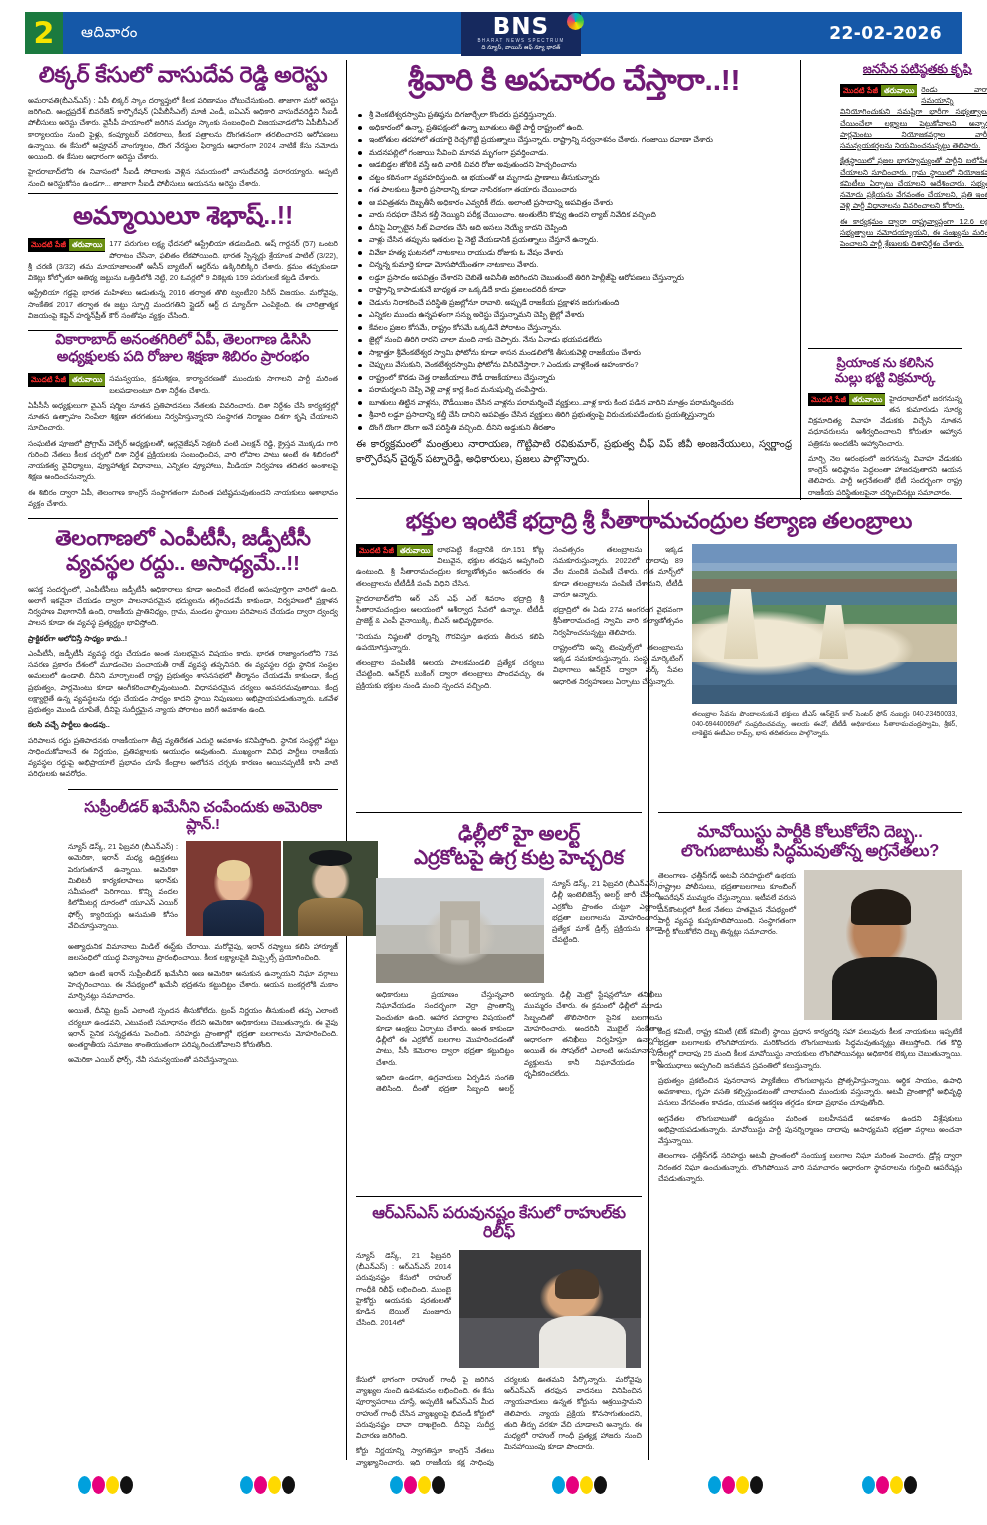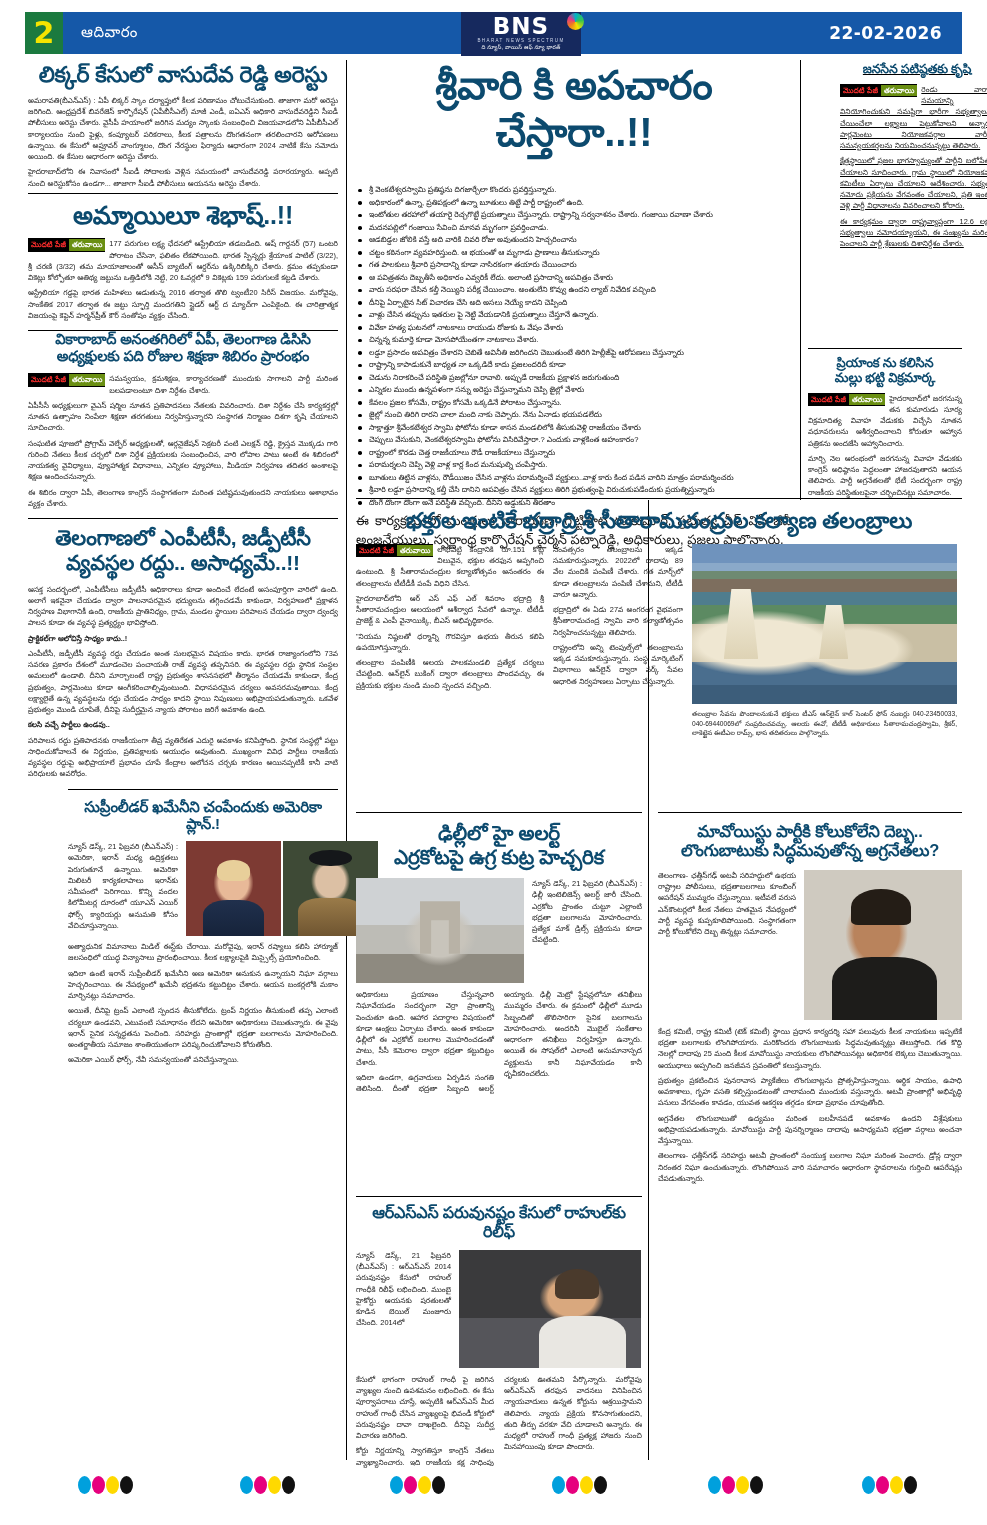--- a/index.html
+++ b/index.html
@@ -48,21 +48,21 @@
   .logo-sub{color:#cfd6ea;font-size:4.5px;letter-spacing:1.4px;margin-top:1px;}
   .logo-te{color:#ffffff;font-size:5.5px;margin-top:1px;letter-spacing:.2px;}
   .pub-date{
     position:absolute;right:20px;top:50%;transform:translateY(-50%);
     color:#ffffff;font-size:17px;font-weight:bold;letter-spacing:.4px;
     font-family:"DejaVu Sans",sans-serif;
   }
 
   
   .hl{
-    color:#0c4a6e;font-weight:bold;line-height:1.18;text-align:center;
+    color:#701a75;font-weight:bold;line-height:1.18;text-align:center;
     letter-spacing:-.2px;
   }
   .body-te{
     font-size:7.4px;line-height:1.52;color:#1a1a1a;text-align:justify;
     text-justify:inter-word;word-spacing:.4px;
   }
   .body-te p{margin:0 0 4px 0;}
   .vrule{position:absolute;width:0;border-left:1px solid #000;}
   .hrule{position:absolute;height:0;border-top:1px solid #000;}
 
@@ -78,21 +78,21 @@
   
   .bullets{list-style:none;margin:0;padding:0;}
   .bullets li{
     position:relative;padding-left:13px;margin-bottom:2.2px;
     font-size:7.6px;line-height:1.36;color:#111;
   }
   .bullets li:before{
     content:"";position:absolute;left:2px;top:3.4px;
     width:3.6px;height:3.6px;border-radius:50%;background:#000;
   }
-  .tail-note{font-size:13px;line-height:1.45;color:#111;margin-top:4px;text-align:justify;}
+  .tail-note{font-size:10px;line-height:1.45;color:#111;margin-top:4px;text-align:justify;}
 
   
   .col2{column-count:2;column-gap:10px;}
 
   
   .photo{position:absolute;overflow:hidden;background:#cfcfcf;}
   .cap{font-size:6.6px;color:#222;text-align:justify;line-height:1.45;}
 
   
   .ph-temple{
@@ -261,21 +261,21 @@
       <div class="body-te" style="margin-top:5px;">
         <p>అత్యాధునిక విమానాలు మిడిల్ ఈస్ట్‌కు చేరాయి. మరోవైపు, ఇరాన్ రష్యాలు కలిసి హార్మూజ్ జలసంధిలో యుద్ధ విన్యాసాలు ప్రారంభించాయి. కీలక లక్ష్యాలపైకి మిస్సైల్స్ ప్రయోగించింది.</p>
         <p>ఇదిలా ఉంటే ఇరాన్ సుప్రీంలీడర్ ఖమేనీని అణ అమెరికా అనుకున ఉన్నాయని నిఘా వర్గాలు హెచ్చరించాయి. ఈ నేపథ్యంలో ఖమేనీ భద్రతను కట్టుదిట్టం చేశారు. ఆయన బంకర్లలోకి మకాం మార్చినట్లు సమాచారం.</p>
         <p>అయితే, దీనిపై ట్రంప్ ఎలాంటి స్పందన తీసుకోలేదు. ట్రంప్ నిర్ణయం తీసుకుంటే తప్ప ఎలాంటి చర్యలూ ఉండవని, ఎటువంటి సమాధానం లేదని అమెరికా అధికారులు చెబుతున్నారు. ఈ వైపు ఇరాన్ సైనిక సన్నద్ధతను పెంచింది. సరిహద్దు ప్రాంతాల్లో భద్రతా బలగాలను మోహరించింది. అంతర్జాతీయ సమాజం శాంతియుతంగా పరిష్కరించుకోవాలని కోరుతోంది.</p>
         <p>అమెరికా ఎయిర్ ఫోర్స్, నేవీ సమన్వయంతో పనిచేస్తున్నాయి.</p>
       </div>
     </div>
   </div>
 
   <div style="position:absolute;left:356px;top:62px;width:436px;">
-    <div class="hl" style="font-size:40px;margin-bottom:29px;">శ్రీవారి కి అపచారం చేస్తారా..!!</div>
+    <div class="hl" style="font-size:30px;margin-bottom:13px;">శ్రీవారి కి అపచారం చేస్తారా..!!</div>
     <ul class="bullets">
       <li>శ్రీ వెంకటేశ్వరస్వామి ప్రతిష్ఠను దిగజార్చేలా కొందరు ప్రవర్తిస్తున్నారు.</li>
       <li>అధికారంలో ఉన్నా, ప్రతిపక్షంలో ఉన్నా బూతులు తిట్టే పార్టీ రాష్ట్రంలో ఉంది.</li>
       <li>ఇంటోతుల తరహాలో తయారై రెచ్చగొట్టే ప్రయత్నాలు చేస్తున్నారు. రాష్ట్రాన్ని సర్వనాశనం చేశారు. గంజాయి రవాణా చేశారు</li>
       <li>మదనపల్లిలో గంజాయి సేవించి మానవ మృగంగా ప్రవర్తించాడు.</li>
       <li>ఆడబిడ్డల జోలికి వస్తే అది వారికి చివరి రోజు అవుతుందని హెచ్చరించాను</li>
       <li>చట్టం కఠినంగా వ్యవహరిస్తుంది. ఆ భయంతో ఆ మృగాడు ప్రాణాలు తీసుకున్నారు</li>
       <li>గత పాలకులు శ్రీవారి ప్రసాదాన్ని కూడా నాసిరకంగా తయారు చేయించారు</li>
       <li>ఆ పవిత్రతను దెబ్బతీసే అధికారం ఎవ్వరికీ లేదు. అలాంటి ప్రసాదాన్ని అపవిత్రం చేశారు</li>
       <li>వారు సరఫరా చేసిన కల్తీ నెయ్యిని పరీక్ష చేయించాం. అంతులేని కొవ్వు ఉందని ల్యాబ్ నివేదిక వచ్చింది</li>
@@ -342,21 +342,21 @@
 
       <div style="width:265px;flex:none;">
         <div class="photo ph-temple" style="position:relative;width:265px;height:160px;"></div>
         <div class="cap" style="margin-top:5px;">తలంబ్రాల సేవను పొందాలనుకునే భక్తులు టీఎస్ ఆన్‌లైన్ కాల్ సెంటర్ ఫోన్ నంబర్లు 040-23450033, 040-69440069లో సంప్రదించవచ్చు. ఆలయ ఈవో, టీటీడీ అధికారులు సీతారామచంద్రస్వామి, శ్రీకర్, లాకెట్టైన ఈటీఎల రామ్స్, భాస తదితరులు పాల్గొన్నారు.</div>
       </div>
     </div>
   </div>
 
   <div class="hrule" style="left:356px;top:812px;width:286px;"></div>
 
-  <div style="position:absolute;left:356px;top:822px;width:286px;">
+  <div style="position:absolute;left:376px;top:822px;width:286px;">
     <div class="hl" style="font-size:20px;">ఢిల్లీలో హై అలర్ట్</div>
     <div class="hl" style="font-size:20px;margin-bottom:9px;">ఎర్రకోటపై ఉగ్ర కుట్ర హెచ్చరిక</div>
 
     <div style="display:flex;gap:8px;align-items:flex-start;">
       <div class="photo ph-india-gate" style="position:relative;width:168px;height:105px;"></div>
       <div class="body-te" style="width:110px;flex:none;">న్యూస్ డెస్క్, 21 ఫిబ్రవరి (బీఎన్ఎస్) : ఢిల్లీ ఇంటెలిజెన్స్ అలర్ట్ జారీ చేసింది. ఎర్రకోట ప్రాంతం చుట్టూ ఎల్లాంటి భద్రతా బలగాలను మోహరించారు. ప్రత్యేక మాక్ డ్రిల్స్ ప్రక్రియను కూడా చేపట్టింది.</div>
     </div>
 
     <div class="body-te col2" style="margin-top:6px;">
       <p>అధికారులు ప్రయాణం చేస్తున్నవారి నిఘావేయడం సందర్భంగా వెర్రా ప్రాంతాన్ని పెంచుతూ ఉంది. ఆహార పదార్థాల విషయంలో కూడా ఆంక్షలు ఏర్పాటు చేశారు. అంత కాకుండా ఢిల్లీలో ఈ ఎర్రకోట్ బలగాల మొహరించడంతో పాటు, సీసీ కెమెరాల ద్వారా భద్రతా కట్టుదిట్టం చేశారు.</p>

